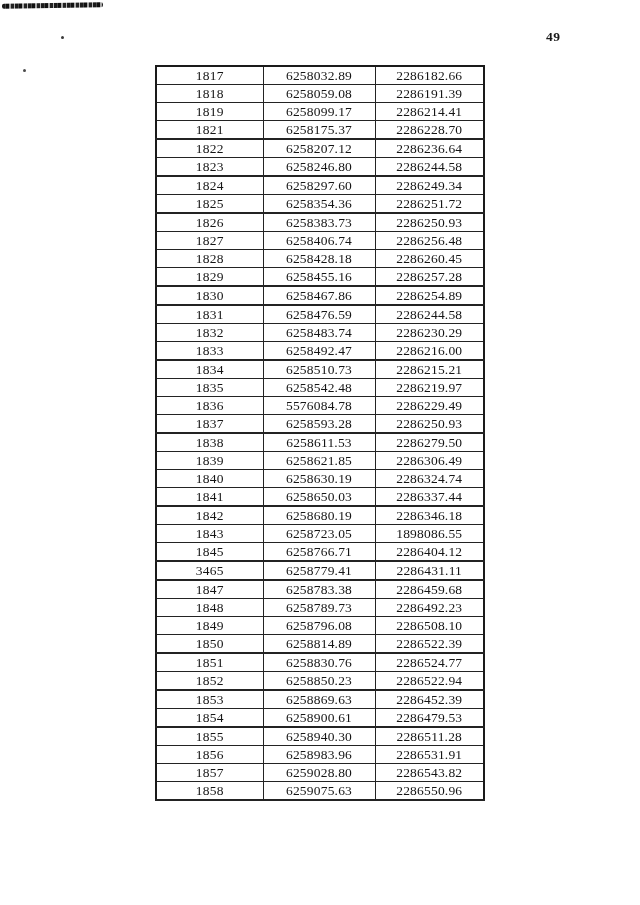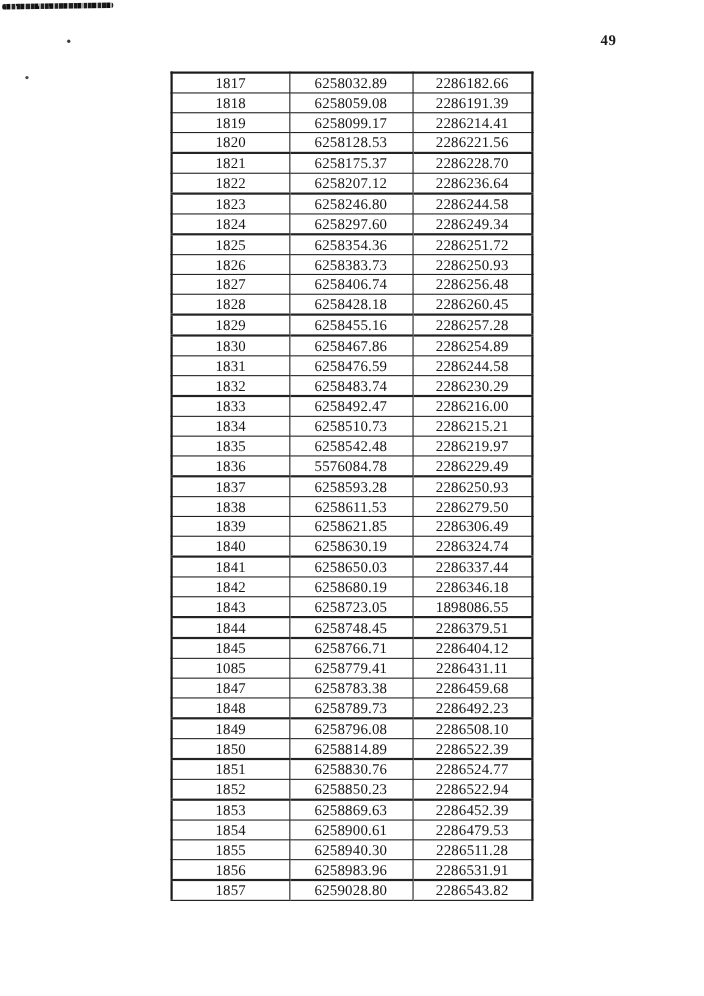--- a/index.html
+++ b/index.html
@@ -117,25 +117,20 @@
           <td>1818</td>
           <td>6258059.08</td>
           <td>2286191.39</td>
         </tr>
         <tr>
           <td>1819</td>
           <td>6258099.17</td>
           <td>2286214.41</td>
         </tr>
         <tr>
-          <td>1820</td>
-          <td>6258128.53</td>
-          <td>2286221.56</td>
-        </tr>
-        <tr>
           <td>1821</td>
           <td>6258175.37</td>
           <td>2286228.70</td>
         </tr>
         <tr>
           <td>1822</td>
           <td>6258207.12</td>
           <td>2286236.64</td>
         </tr>
         <tr>
@@ -237,31 +232,26 @@
           <td>1842</td>
           <td>6258680.19</td>
           <td>2286346.18</td>
         </tr>
         <tr>
           <td>1843</td>
           <td>6258723.05</td>
           <td>1898086.55</td>
         </tr>
         <tr>
-          <td>1844</td>
-          <td>6258748.45</td>
-          <td>2286379.51</td>
-        </tr>
-        <tr>
           <td>1845</td>
           <td>6258766.71</td>
           <td>2286404.12</td>
         </tr>
         <tr>
-          <td>1085</td>
+          <td>3465</td>
           <td>6258779.41</td>
           <td>2286431.11</td>
         </tr>
         <tr>
           <td>1847</td>
           <td>6258783.38</td>
           <td>2286459.68</td>
         </tr>
         <tr>
           <td>1848</td>

